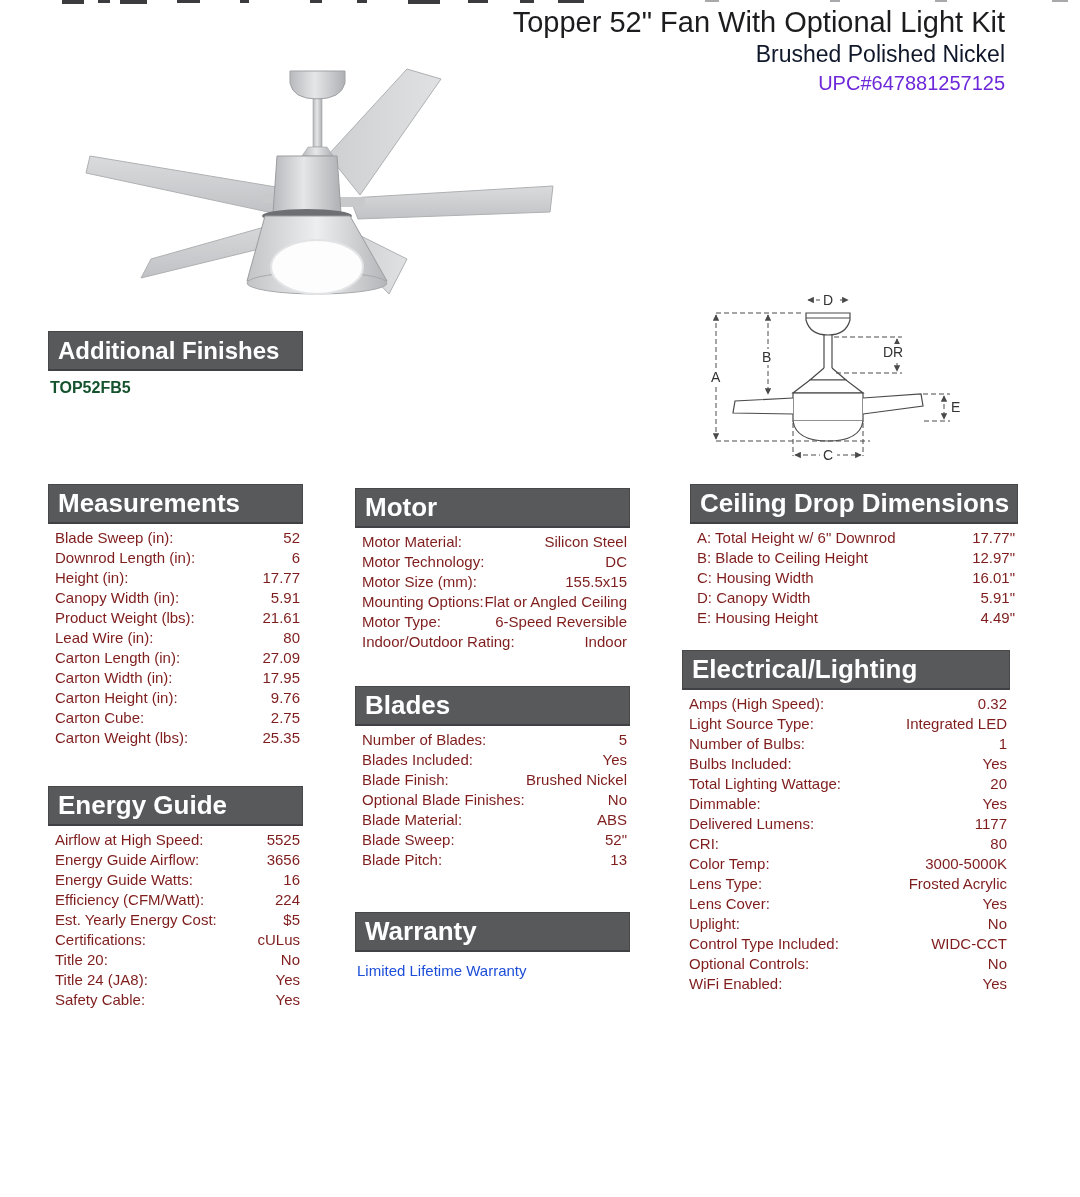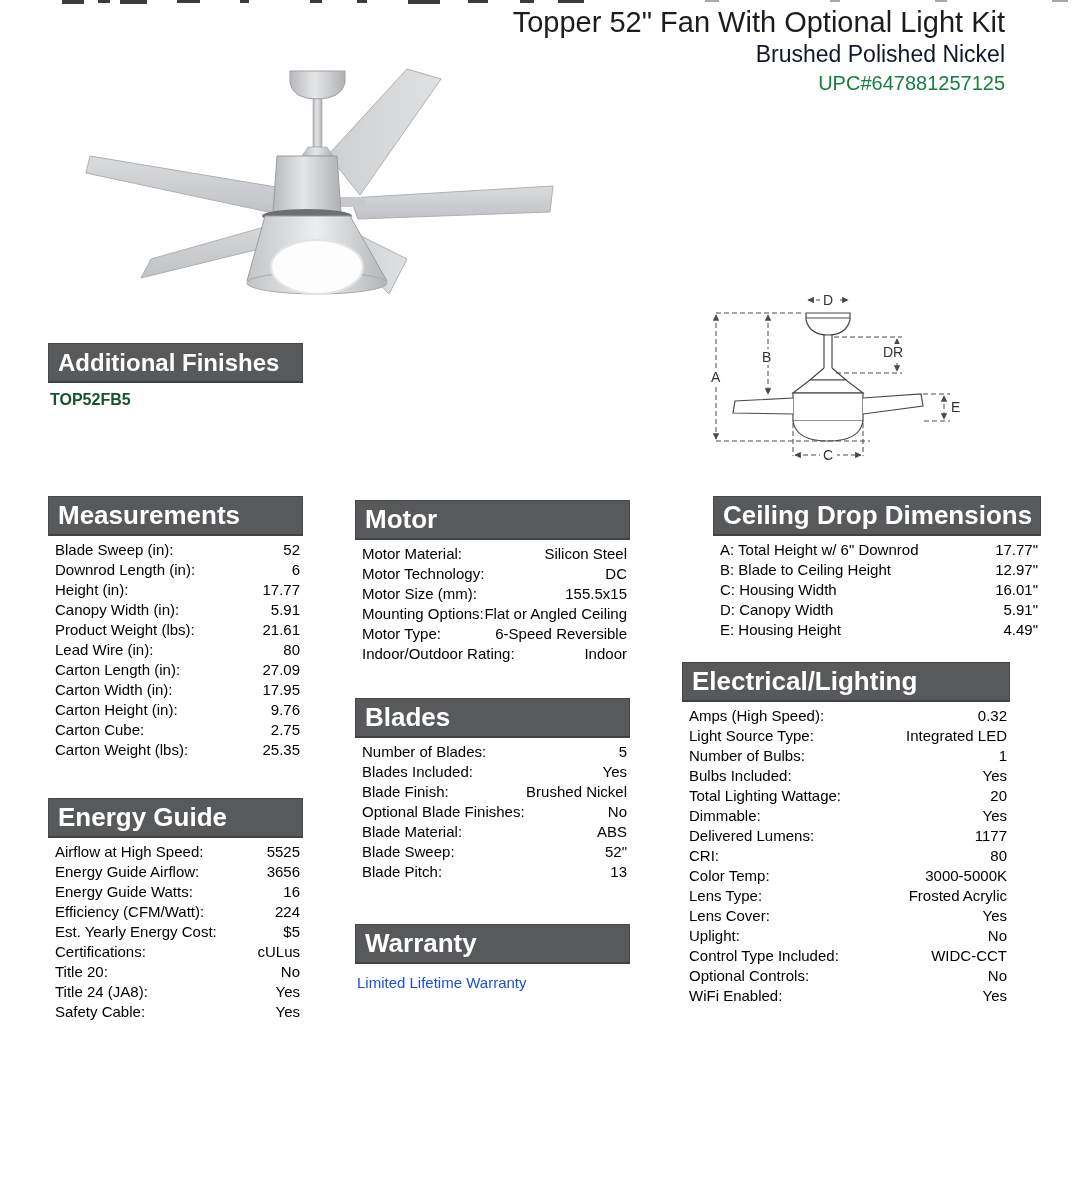--- a/index.html
+++ b/index.html
@@ -8,29 +8,29 @@
   .page { position:relative; width:1080px; height:1197px; background:#ffffff; overflow:hidden; }
 
   
   .top-fragments i { position:absolute; top:0; background:#3c3c3e; display:block; }
   .top-fragments i.light { background:#a9a9ab; }
 
   
   .title-block { position:absolute; top:5px; right:75px; text-align:right; }
   .title-block .title { font-size:29px; line-height:34px; color:#1c1c1e; }
   .title-block .subtitle { font-size:23px; line-height:30px; color:#0f172a; }
-  .title-block .upc { font-size:20px; line-height:28px; color:#15803d; }
+  .title-block .upc { font-size:20px; line-height:28px; color:#6d28d9; }
 
   
-  .sec { position:absolute;margin-top:12px; }
+  .sec { position:absolute; }
   .bar { background:#58595b; border:1px solid #47484a; border-bottom:2px solid #404144;
          color:#ffffff; font-weight:bold; font-size:26px; height:40px; line-height:37px;
          padding-left:9px; overflow:hidden; white-space:nowrap; }
   .rows { margin-top:4px; }
-  .spec-row { display:flex; justify-content:space-between; font-size:15px; line-height:20px; color:#000000; }
+  .spec-row { display:flex; justify-content:space-between; font-size:15px; line-height:20px; color:#7f1d1d; }
   .spec-label { padding-left:7px; white-space:nowrap; }
   .spec-value { padding-right:3px; text-align:left; white-space:nowrap; }
   .finish-code { margin-top:8px; padding-left:7px; font-weight:bold; font-size:16px; color:#14532d; }
   .warranty-text { margin-top:10px; padding-left:7px; font-size:15px; color:#1d4ed8; }
 
   .fan-image { position:absolute; left:55px; top:55px; width:645px; height:270px; }
   .dim-diagram { position:absolute; left:688px; top:278px; width:330px; height:195px; }
 
   svg text { font-family:"Liberation Sans", sans-serif; }
 </style>
@@ -328,21 +328,21 @@
           <span class="spec-value">13</span>
         </div>
       </div>
   </section>
 
   <section class="sec" style="left:355px; top:912px; width:275px;">
     <h2 class="bar">Warranty</h2>
     <div class="warranty-text" style="padding-left:2px;">Limited Lifetime Warranty</div>
   </section>
 
-  <section class="sec" style="left:713px; top:484px; width:328px;">
+  <section class="sec" style="left:690px; top:484px; width:328px;">
     <h2 class="bar">Ceiling Drop Dimensions</h2>
     <div class="rows">
         <div class="spec-row">
           <span class="spec-label">A: Total Height w/ 6" Downrod</span>
           <span class="spec-value">17.77"</span>
         </div>
         <div class="spec-row">
           <span class="spec-label">B: Blade to Ceiling Height</span>
           <span class="spec-value">12.97"</span>
         </div>

